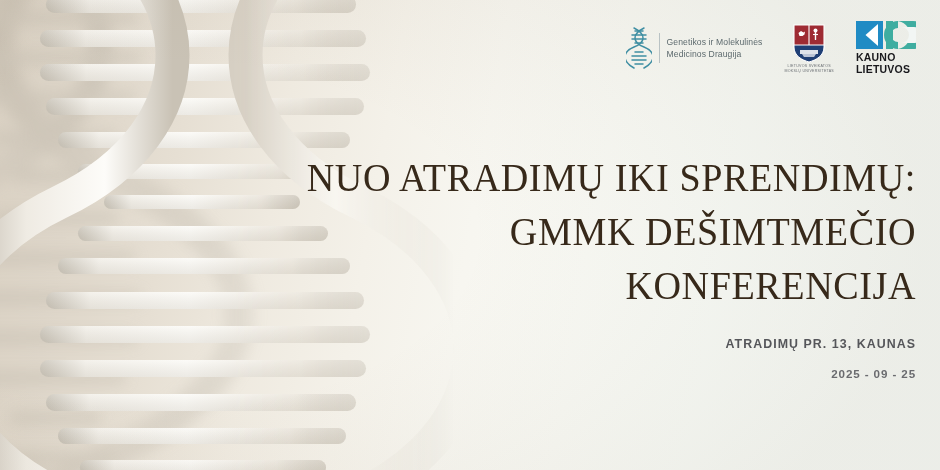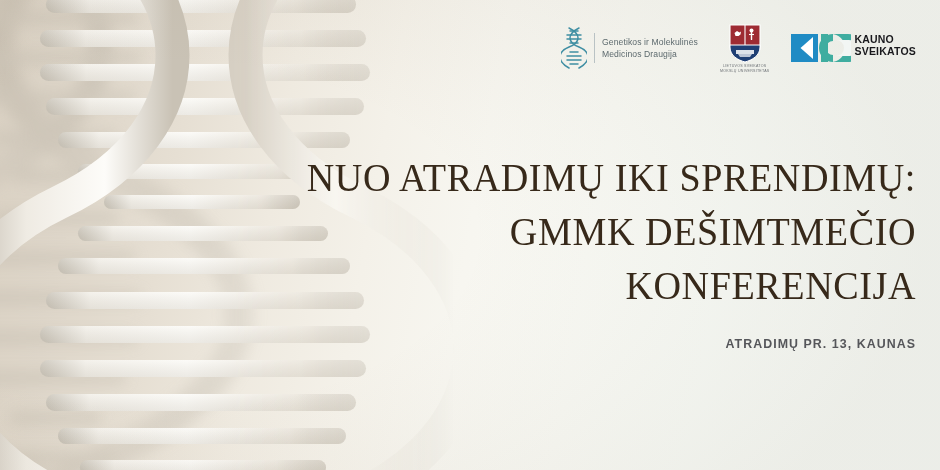--- a/index.html
+++ b/index.html
@@ -68,21 +68,21 @@
     font-size:8.6px; line-height:1.45;
     color:#5d6a6e; letter-spacing:.1px;
     white-space:nowrap;
   }
   .logo-lsmu{ display:flex; flex-direction:column; align-items:center; gap:1px; }
   .lsmu-shield{ width:34px; height:40px; }
   .lsmu-text{
     font-size:3.6px; line-height:1.35; color:#6b6f74;
     text-align:center; letter-spacing:.25px; white-space:nowrap;
   }
-  .logo-kk{ display:flex; flex-direction:row; align-items:flex-start; gap:3px; }
+  .logo-kk{ display:flex; flex-direction:column; align-items:flex-start; gap:3px; }
   .kk-mark{ width:60px; height:28px; }
   .kk-text{
     font-size:10.5px; font-weight:bold; line-height:1.12;
     color:#18181c; letter-spacing:.2px;
   }
 
   
   .content{
     position:absolute;
     right:24px; top:150px;
@@ -331,33 +331,34 @@
       <svg class="kk-mark" viewBox="0 0 60 28" xmlns="http://www.w3.org/2000/svg">
         <rect x="0" y="0" width="27" height="28" fill="#1f8bc4"></rect>
         <path d="M22,3 L9.5,14 L22,25 Z" fill="#ffffff"></path>
         <rect x="30" y="0" width="7" height="28" fill="#3fada0"></rect>
         <path d="M42,0 A14,14 0 0 0 42,28 L42,21 A7,7 0 0 1 42,7 Z" fill="#3fada0"></path>
         <path d="M40,0 L57,0 A14,14 0 0 1 57,28 L40,28 A14,14 0 0 0 40,0 Z" fill="#3fada0"></path>
         <path d="M45,6 A8,8 0 0 1 45,22 L58,22 A8,8 0 0 0 58,6 Z" fill="#f2f6f4"></path>
       </svg>
       <div class="kk-text">
         <div>KAUNO</div>
-        <div>SVEIKATOS</div>
+        <div>LIETUVOS</div>
       </div>
     </div>
   </div>
 
   <div class="content">
 
 
     <div class="title">
       <span class="title-line">NUO ATRADIMŲ IKI SPRENDIMŲ:</span>
       <span class="title-line">GMMK DEŠIMTMEČIO</span>
       <span class="title-line">KONFERENCIJA</span>
     </div>
 
     <div class="venue">
       <span class="venue-line">ATRADIMŲ PR. 13, KAUNAS</span>
     </div>
 
+    <div class="date">2025 - 09 - 25</div>
   </div>
 
 </div>
 
 </body></html>

